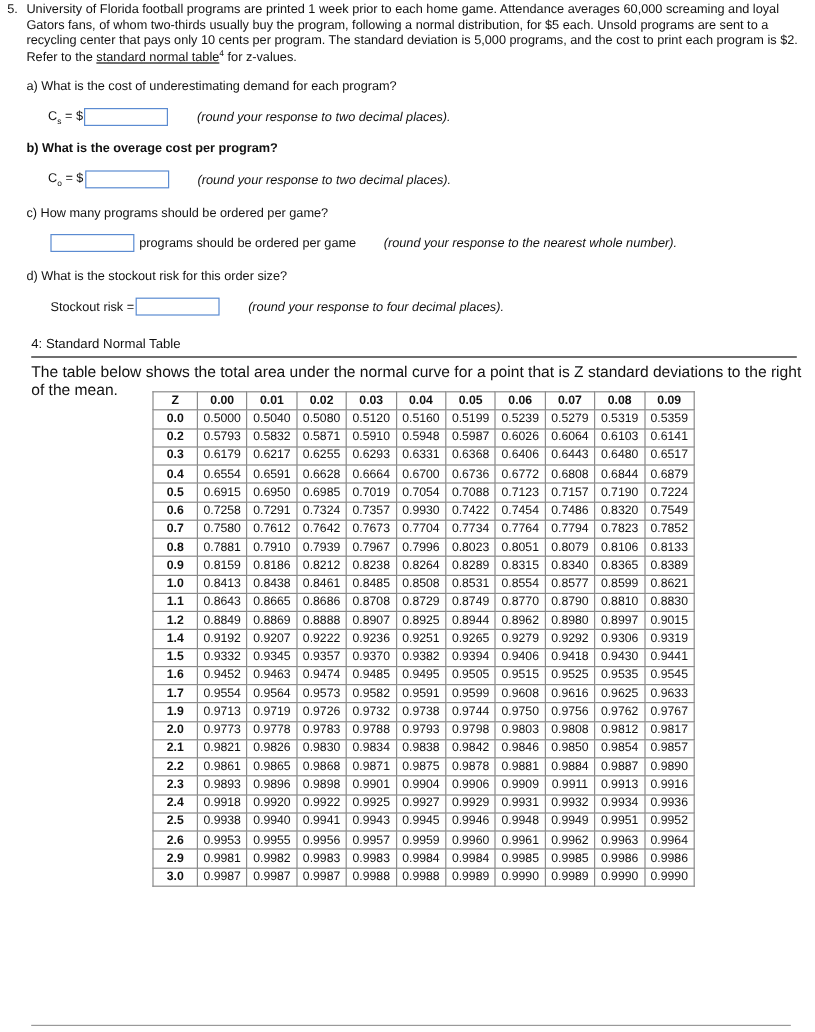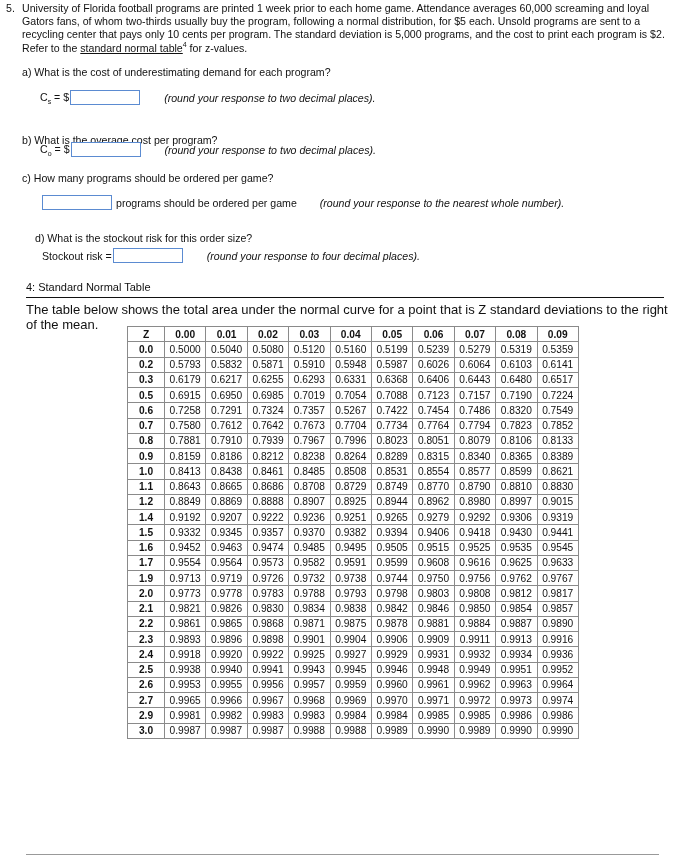--- a/index.html
+++ b/index.html
@@ -53,34 +53,34 @@
   </div>
 </div>
 
 <div class="q" style="top:66px;">a) What is the cost of underestimating demand for each program?</div>
 <div class="ans-row" style="left:40px; top:90px;">
   <span class="label"><span>C</span><span class="sub">s</span><span> = $</span></span>
   <input class="inp" type="text" value="" style="">
   <span class="hint">(round your response to two decimal places).</span>
 </div>
 
-<div class="q" style="top:134px;">b) What is the overage cost per program?</div>
+<div class="q" style="top:118px;font-weight:bold;">b) What is the overage cost per program?</div>
 <div class="ans-row" style="left:40px; top:142px;">
   <span class="label"><span>C</span><span class="sub">o</span><span> = $</span></span>
   <input class="inp" type="text" value="" style="">
   <span class="hint">(round your response to two decimal places).</span>
 </div>
 
 <div class="q" style="top:172px;">c) How many programs should be ordered per game?</div>
 <div class="ans-row" style="left:42px; top:195px;">
   <input class="inp" type="text" style="margin-left: 0px;" value="">
   <span>programs should be ordered per game </span>&nbsp;<span class="hint">(round your response to the nearest whole number).</span>
 </div>
 
-<div class="q" style="top:232px;margin-left:13px;">d) What is the stockout risk for this order size?</div>
+<div class="q" style="top:224px;">d) What is the stockout risk for this order size?</div>
 <div class="ans-row" style="left:42px; top:248px;">
   <span class="label">Stockout risk =</span>
   <input class="inp" type="text" value="" style="">
   <span class="hint">(round your response to four decimal places).</span>
 </div>
 
 <div class="section-title">4: Standard Normal Table</div>
 <div class="rule"></div>
 <div class="desc">The table below shows the total area under the normal curve for a point that is Z standard deviations to the right of the mean.</div>
 
@@ -134,39 +134,52 @@
         <td class="v">0.6255</td>
         <td class="v">0.6293</td>
         <td class="v">0.6331</td>
         <td class="v">0.6368</td>
         <td class="v">0.6406</td>
         <td class="v">0.6443</td>
         <td class="v">0.6480</td>
         <td class="v">0.6517</td>
       </tr>
       <tr>
+        <td class="rz">0.4</td>
+        <td class="v">0.6554</td>
+        <td class="v">0.6591</td>
+        <td class="v">0.6628</td>
+        <td class="v">0.6664</td>
+        <td class="v">0.6700</td>
+        <td class="v">0.6736</td>
+        <td class="v">0.6772</td>
+        <td class="v">0.6808</td>
+        <td class="v">0.6844</td>
+        <td class="v">0.6879</td>
+      </tr>
+      <tr>
         <td class="rz">0.5</td>
         <td class="v">0.6915</td>
         <td class="v">0.6950</td>
         <td class="v">0.6985</td>
         <td class="v">0.7019</td>
         <td class="v">0.7054</td>
         <td class="v">0.7088</td>
         <td class="v">0.7123</td>
         <td class="v">0.7157</td>
         <td class="v">0.7190</td>
         <td class="v">0.7224</td>
       </tr>
       <tr>
         <td class="rz">0.6</td>
         <td class="v">0.7258</td>
         <td class="v">0.7291</td>
         <td class="v">0.7324</td>
         <td class="v">0.7357</td>
-        <td class="v">0.5267</td>
+        <td class="v">0.9930</td>
         <td class="v">0.7422</td>
         <td class="v">0.7454</td>
         <td class="v">0.7486</td>
         <td class="v">0.8320</td>
         <td class="v">0.7549</td>
       </tr>
       <tr>
         <td class="rz">0.7</td>
         <td class="v">0.7580</td>
         <td class="v">0.7612</td>
@@ -394,33 +407,20 @@
         <td class="v">0.9956</td>
         <td class="v">0.9957</td>
         <td class="v">0.9959</td>
         <td class="v">0.9960</td>
         <td class="v">0.9961</td>
         <td class="v">0.9962</td>
         <td class="v">0.9963</td>
         <td class="v">0.9964</td>
       </tr>
       <tr>
-        <td class="rz">2.7</td>
-        <td class="v">0.9965</td>
-        <td class="v">0.9966</td>
-        <td class="v">0.9967</td>
-        <td class="v">0.9968</td>
-        <td class="v">0.9969</td>
-        <td class="v">0.9970</td>
-        <td class="v">0.9971</td>
-        <td class="v">0.9972</td>
-        <td class="v">0.9973</td>
-        <td class="v">0.9974</td>
-      </tr>
-      <tr>
         <td class="rz">2.9</td>
         <td class="v">0.9981</td>
         <td class="v">0.9982</td>
         <td class="v">0.9983</td>
         <td class="v">0.9983</td>
         <td class="v">0.9984</td>
         <td class="v">0.9984</td>
         <td class="v">0.9985</td>
         <td class="v">0.9985</td>
         <td class="v">0.9986</td>

